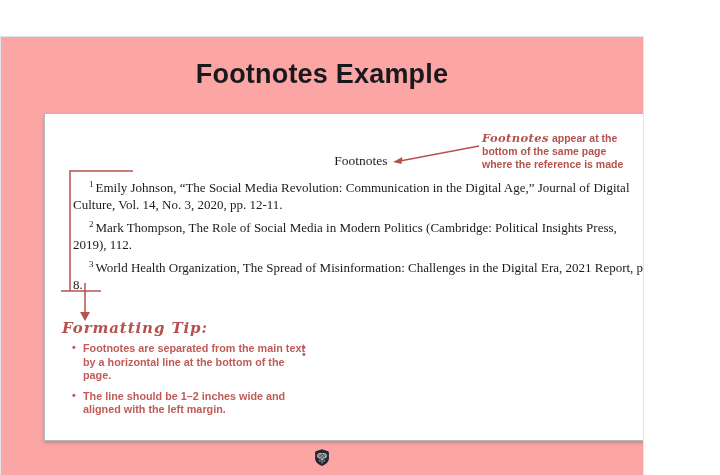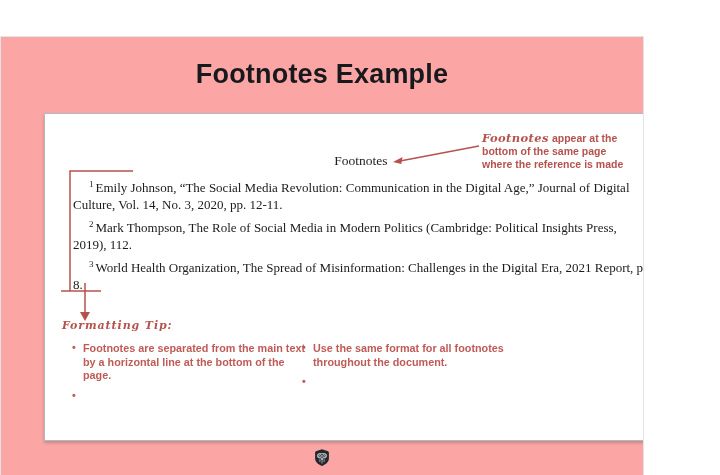--- a/index.html
+++ b/index.html
@@ -35,21 +35,21 @@
   .footnotes {
     position:absolute; left:28px; top:66px; width:578px;
     font-family:"Liberation Serif", serif; font-size:13px; line-height:16.5px;
     color:#1b1b1d;
   }
   .footnotes p { margin:0 0 7px 0; text-indent:16px; }
   .footnotes sup { font-size:9px; line-height:0; margin-right:2px; }
   .tip-heading {
     position:absolute; left:17px; top:205px; color:#b5524e;
     font-family:"DejaVu Serif", serif; font-style:italic; font-weight:700;
-    font-size:11px; letter-spacing:.9px;
+    font-size:15px; letter-spacing:.9px;
   }
   .tips-col { position:absolute; top:228px; }
   .tips-left  { left:26px;  width:234px; }
   .tips-right { left:256px; width:244px; }
   .tip-item {
     position:relative; padding-left:12px; margin-bottom:7px;
     font-size:10.8px; line-height:13.5px; color:#bf5a56; font-weight:600;
   }
   .tip-item .bullet { position:absolute; left:1px; top:-1px; }
   .footer {
@@ -98,27 +98,27 @@
 
     <div class="tip-heading">Formatting Tip:</div>
 
     <div class="tips-col tips-left">
       <div class="tip-item">
         <span class="bullet">•</span>
         <span>Footnotes are separated from the main text by a horizontal line at the bottom of the page.</span>
       </div>
       <div class="tip-item">
         <span class="bullet">•</span>
+        <span>The line should be 1–2 inches wide and aligned with the left margin.</span>
       </div>
     </div>
 
     <div class="tips-col tips-right">
       <div class="tip-item">
         <span class="bullet">•</span>
-        <span>Use the same format for all footnotes throughout the document.</span>
       </div>
       <div class="tip-item">
         <span class="bullet">•</span>
       </div>
     </div>
 
   </div>
 
   <div class="footer">
     <svg class="owl" viewBox="0 0 48 54">

